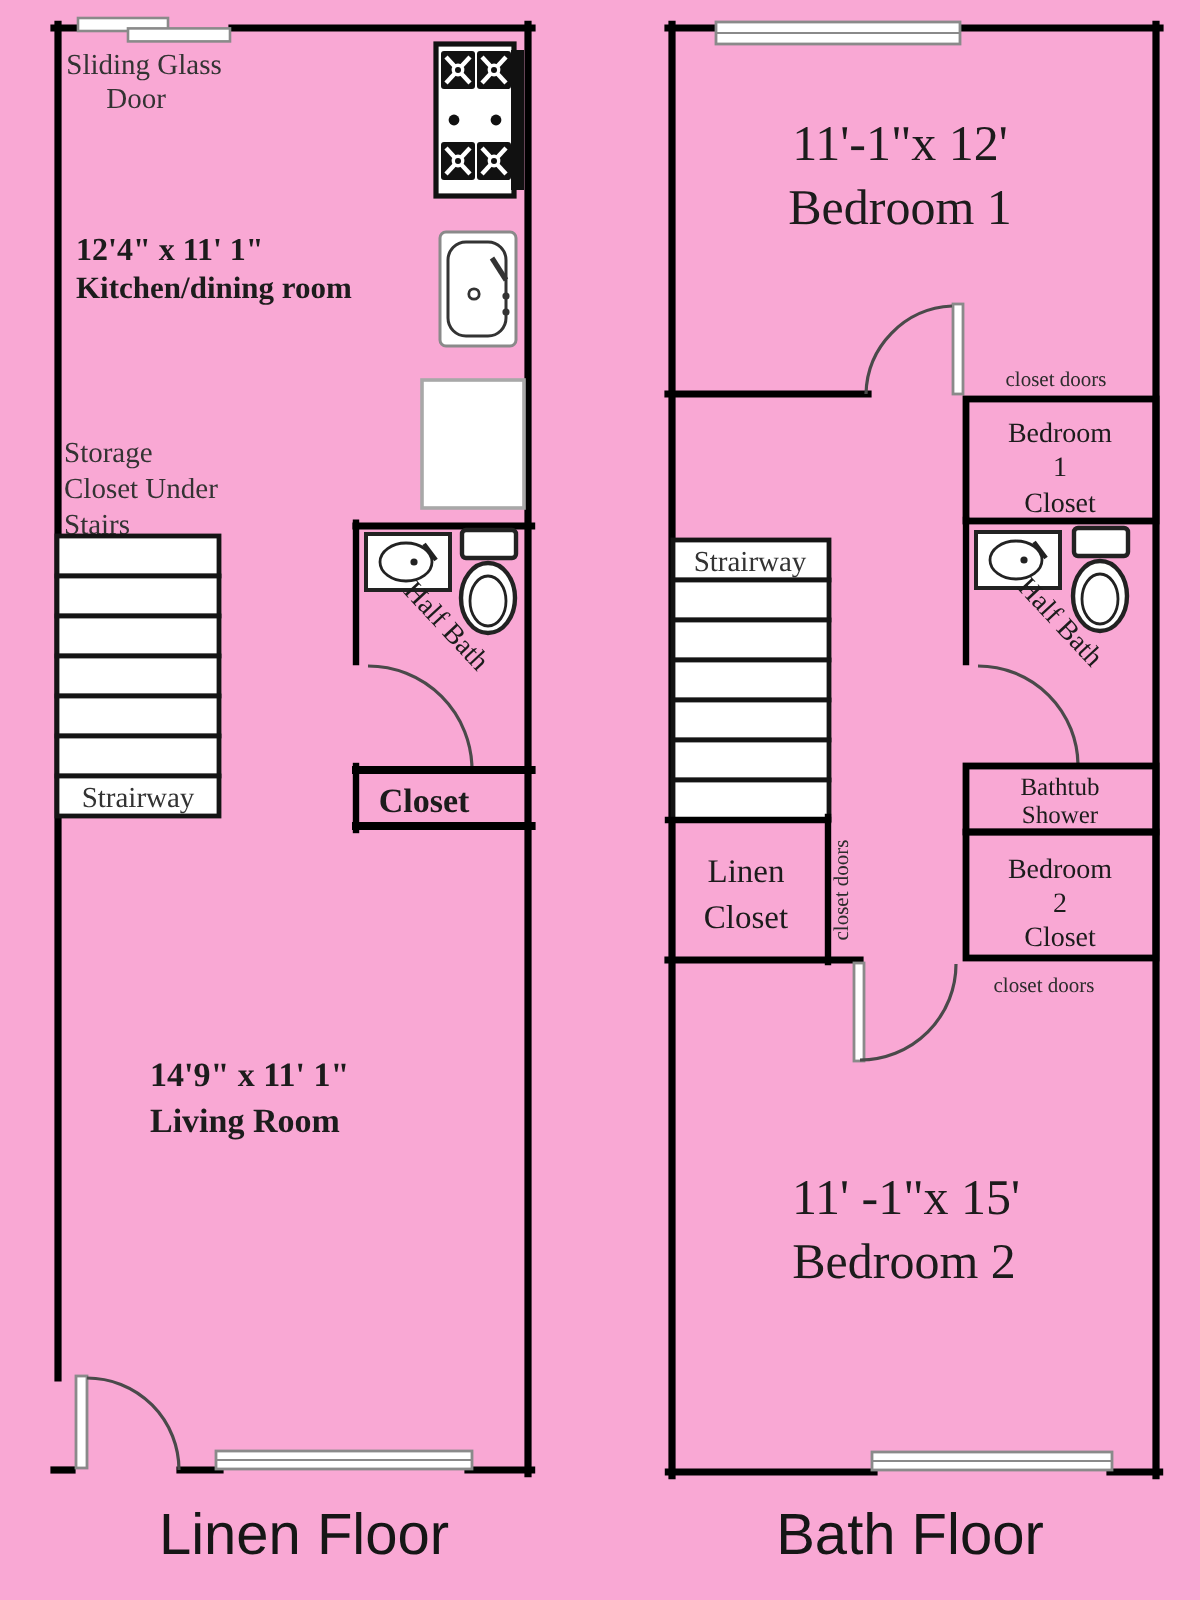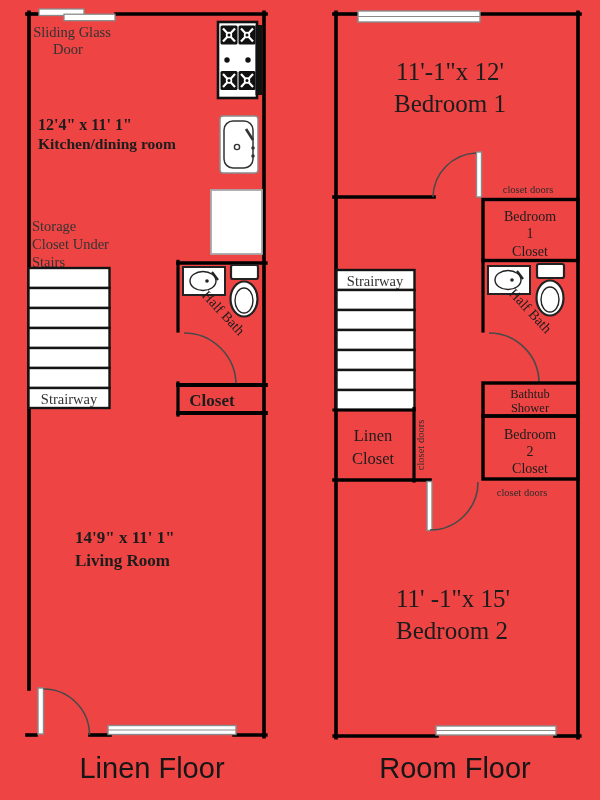--- a/index.html
+++ b/index.html
@@ -1,16 +1,16 @@
 <!DOCTYPE html>
 <html><head>
 <meta charset="utf-8">
 <style>
   html,body{margin:0;padding:0;background:#fff;}
-  #stage{position:relative;width:600px;height:800px;background:#ef4444;overflow:hidden;
+  #stage{position:relative;width:600px;height:800px;background:#f9a8d4;overflow:hidden;
          font-family:"Liberation Serif", serif;}
   svg text{fill:#1c1c1c;font-family:"Liberation Serif", serif;}
   .t-small{font-size:10.5px;fill:#2c2c2c;}
   .t-label{font-size:14px;}
   .t-label15{font-size:14.5px;fill:#333;}
   .t-bold16{font-size:16px;font-weight:bold;}
   .t-bold17{font-size:17px;font-weight:bold;}
   .t-room{font-size:25px;}
   .t-linen{font-size:16.5px;}
   .t-bath{font-size:12.5px;}
@@ -243,14 +243,14 @@
     <text class="t-room" x="452" y="639" text-anchor="middle">Bedroom 2</text>
 
     <g>
       <rect class="thin" stroke-width="1.4" x="436" y="726" width="120" height="9"></rect>
       <line x1="436" y1="730.5" x2="556" y2="730.5" stroke="#8a8a8a" stroke-width="1"></line>
     </g>
   </g>
 </svg>
 
 <div class="caption" style="left:42px;">Linen Floor</div>
-<div class="caption" style="left:345px;">Room Floor</div>
+<div class="caption" style="left:345px;">Bath Floor</div>
 </div>
 
 </body></html>

